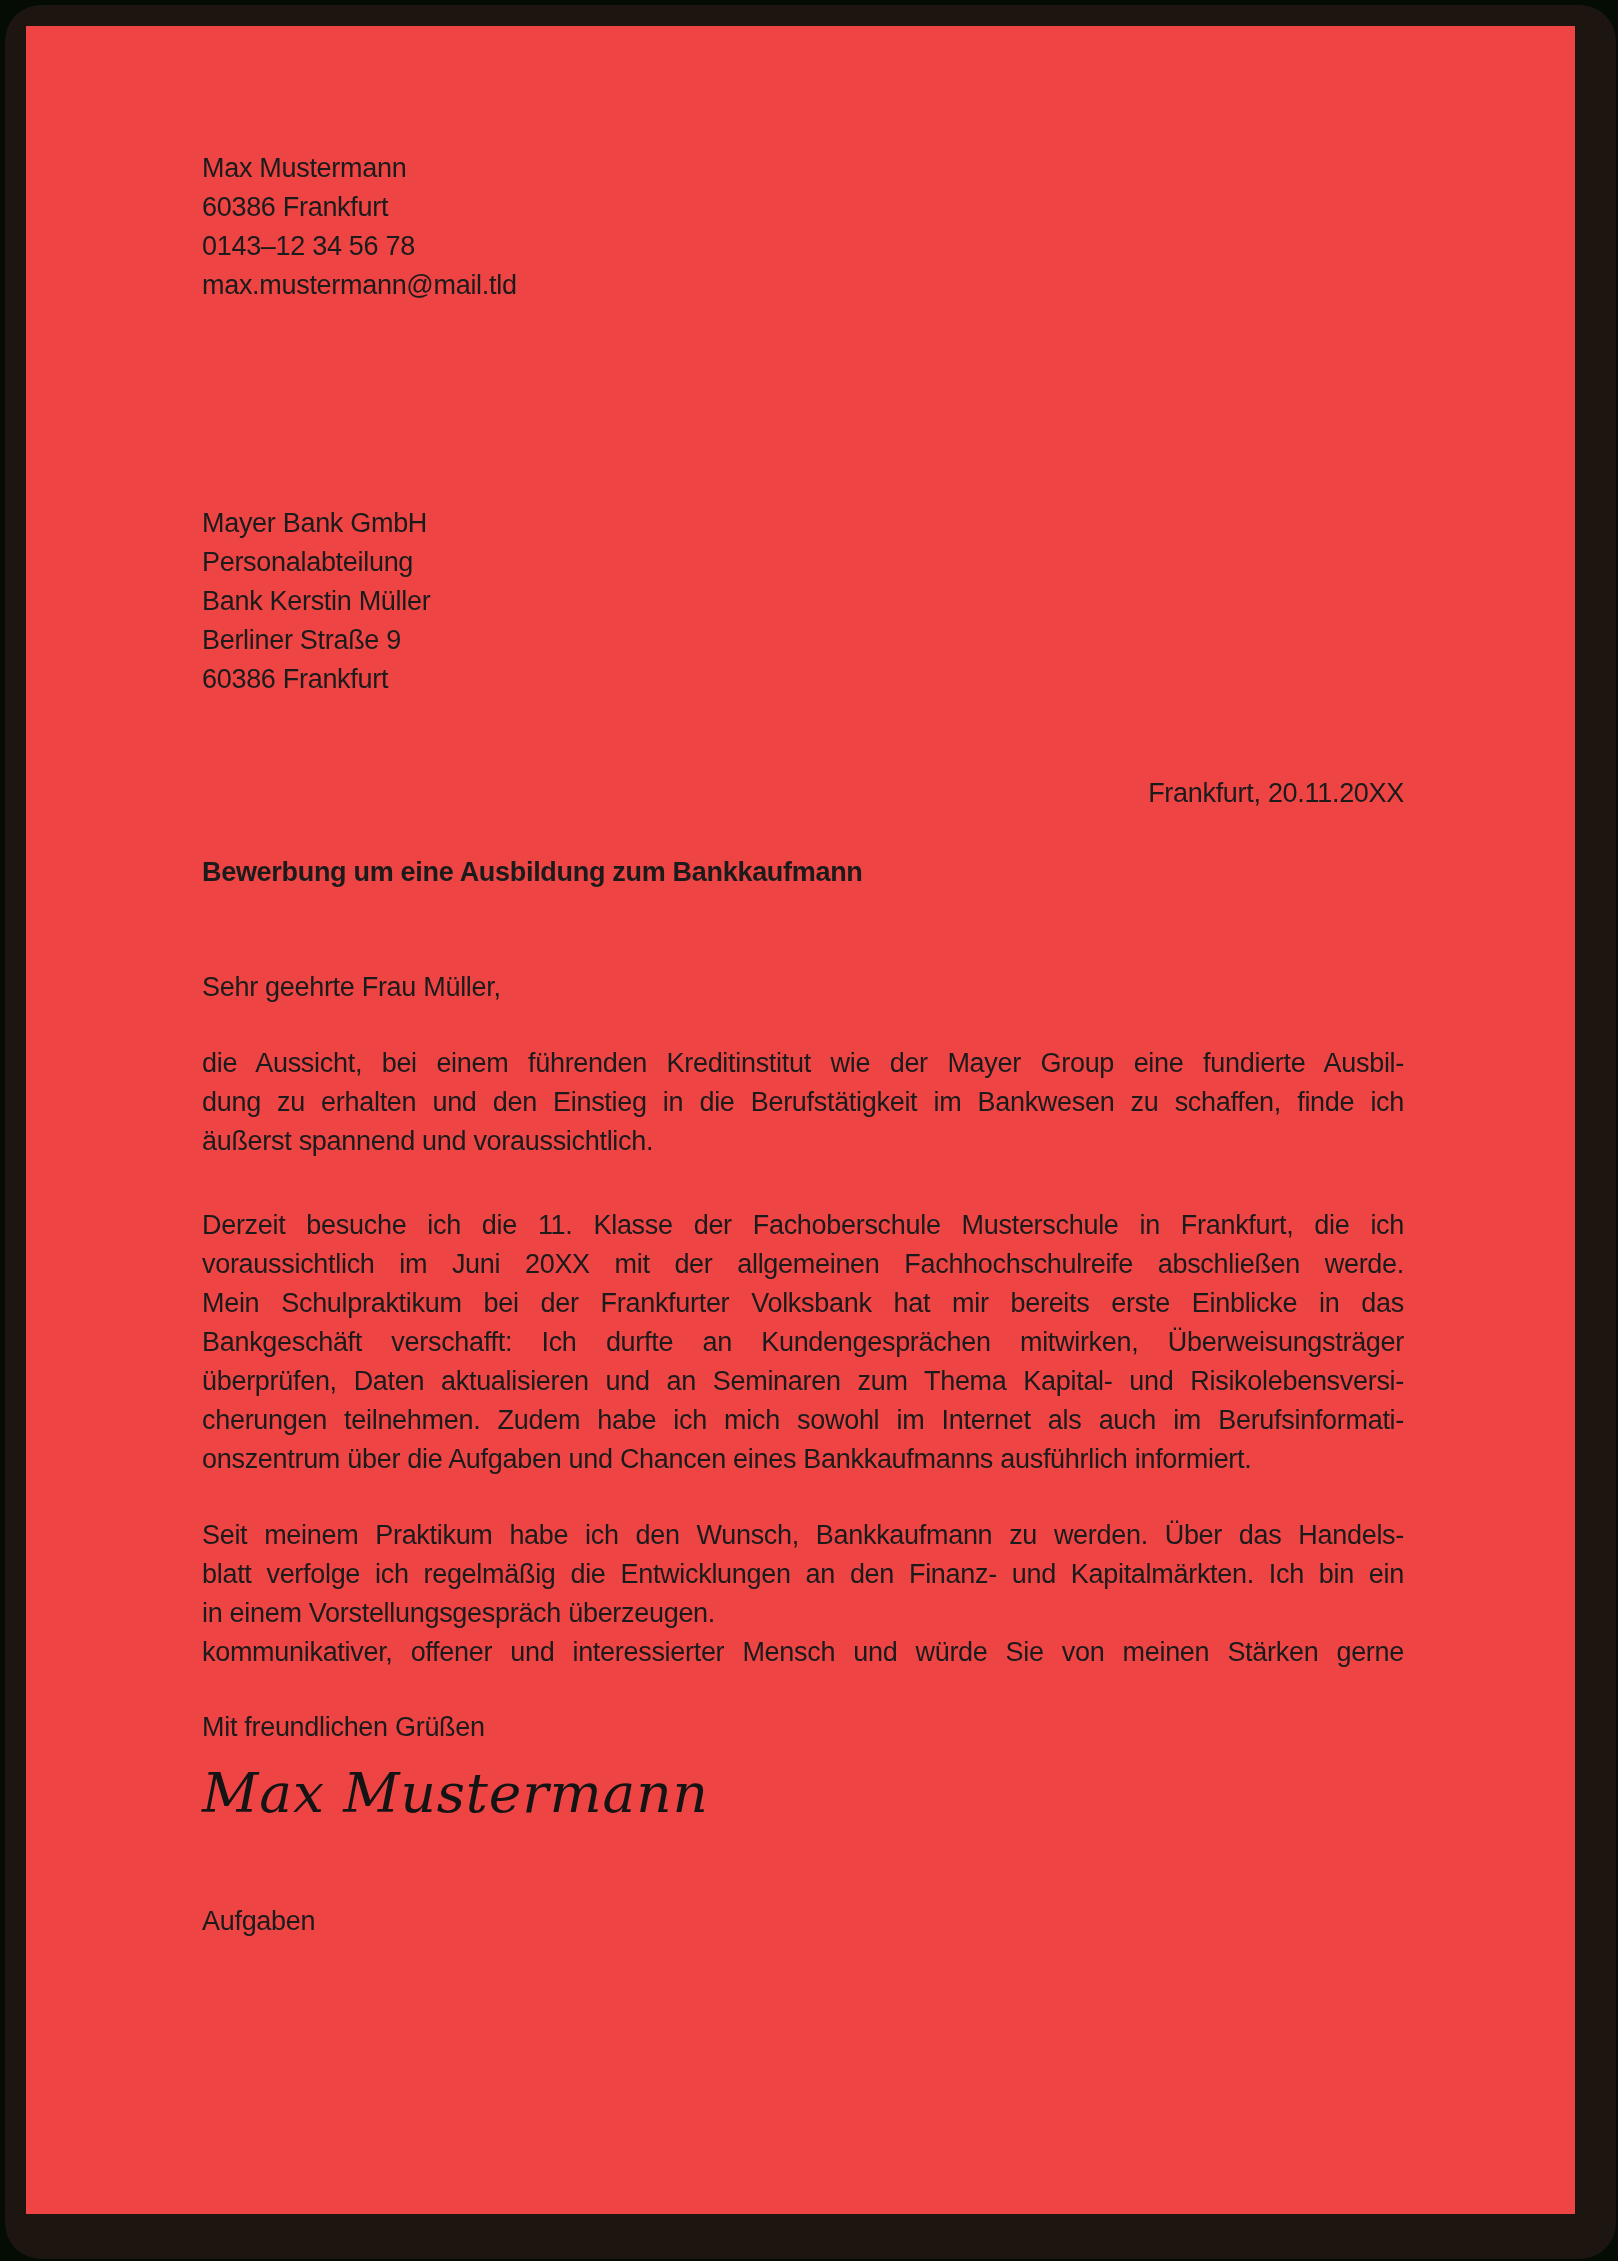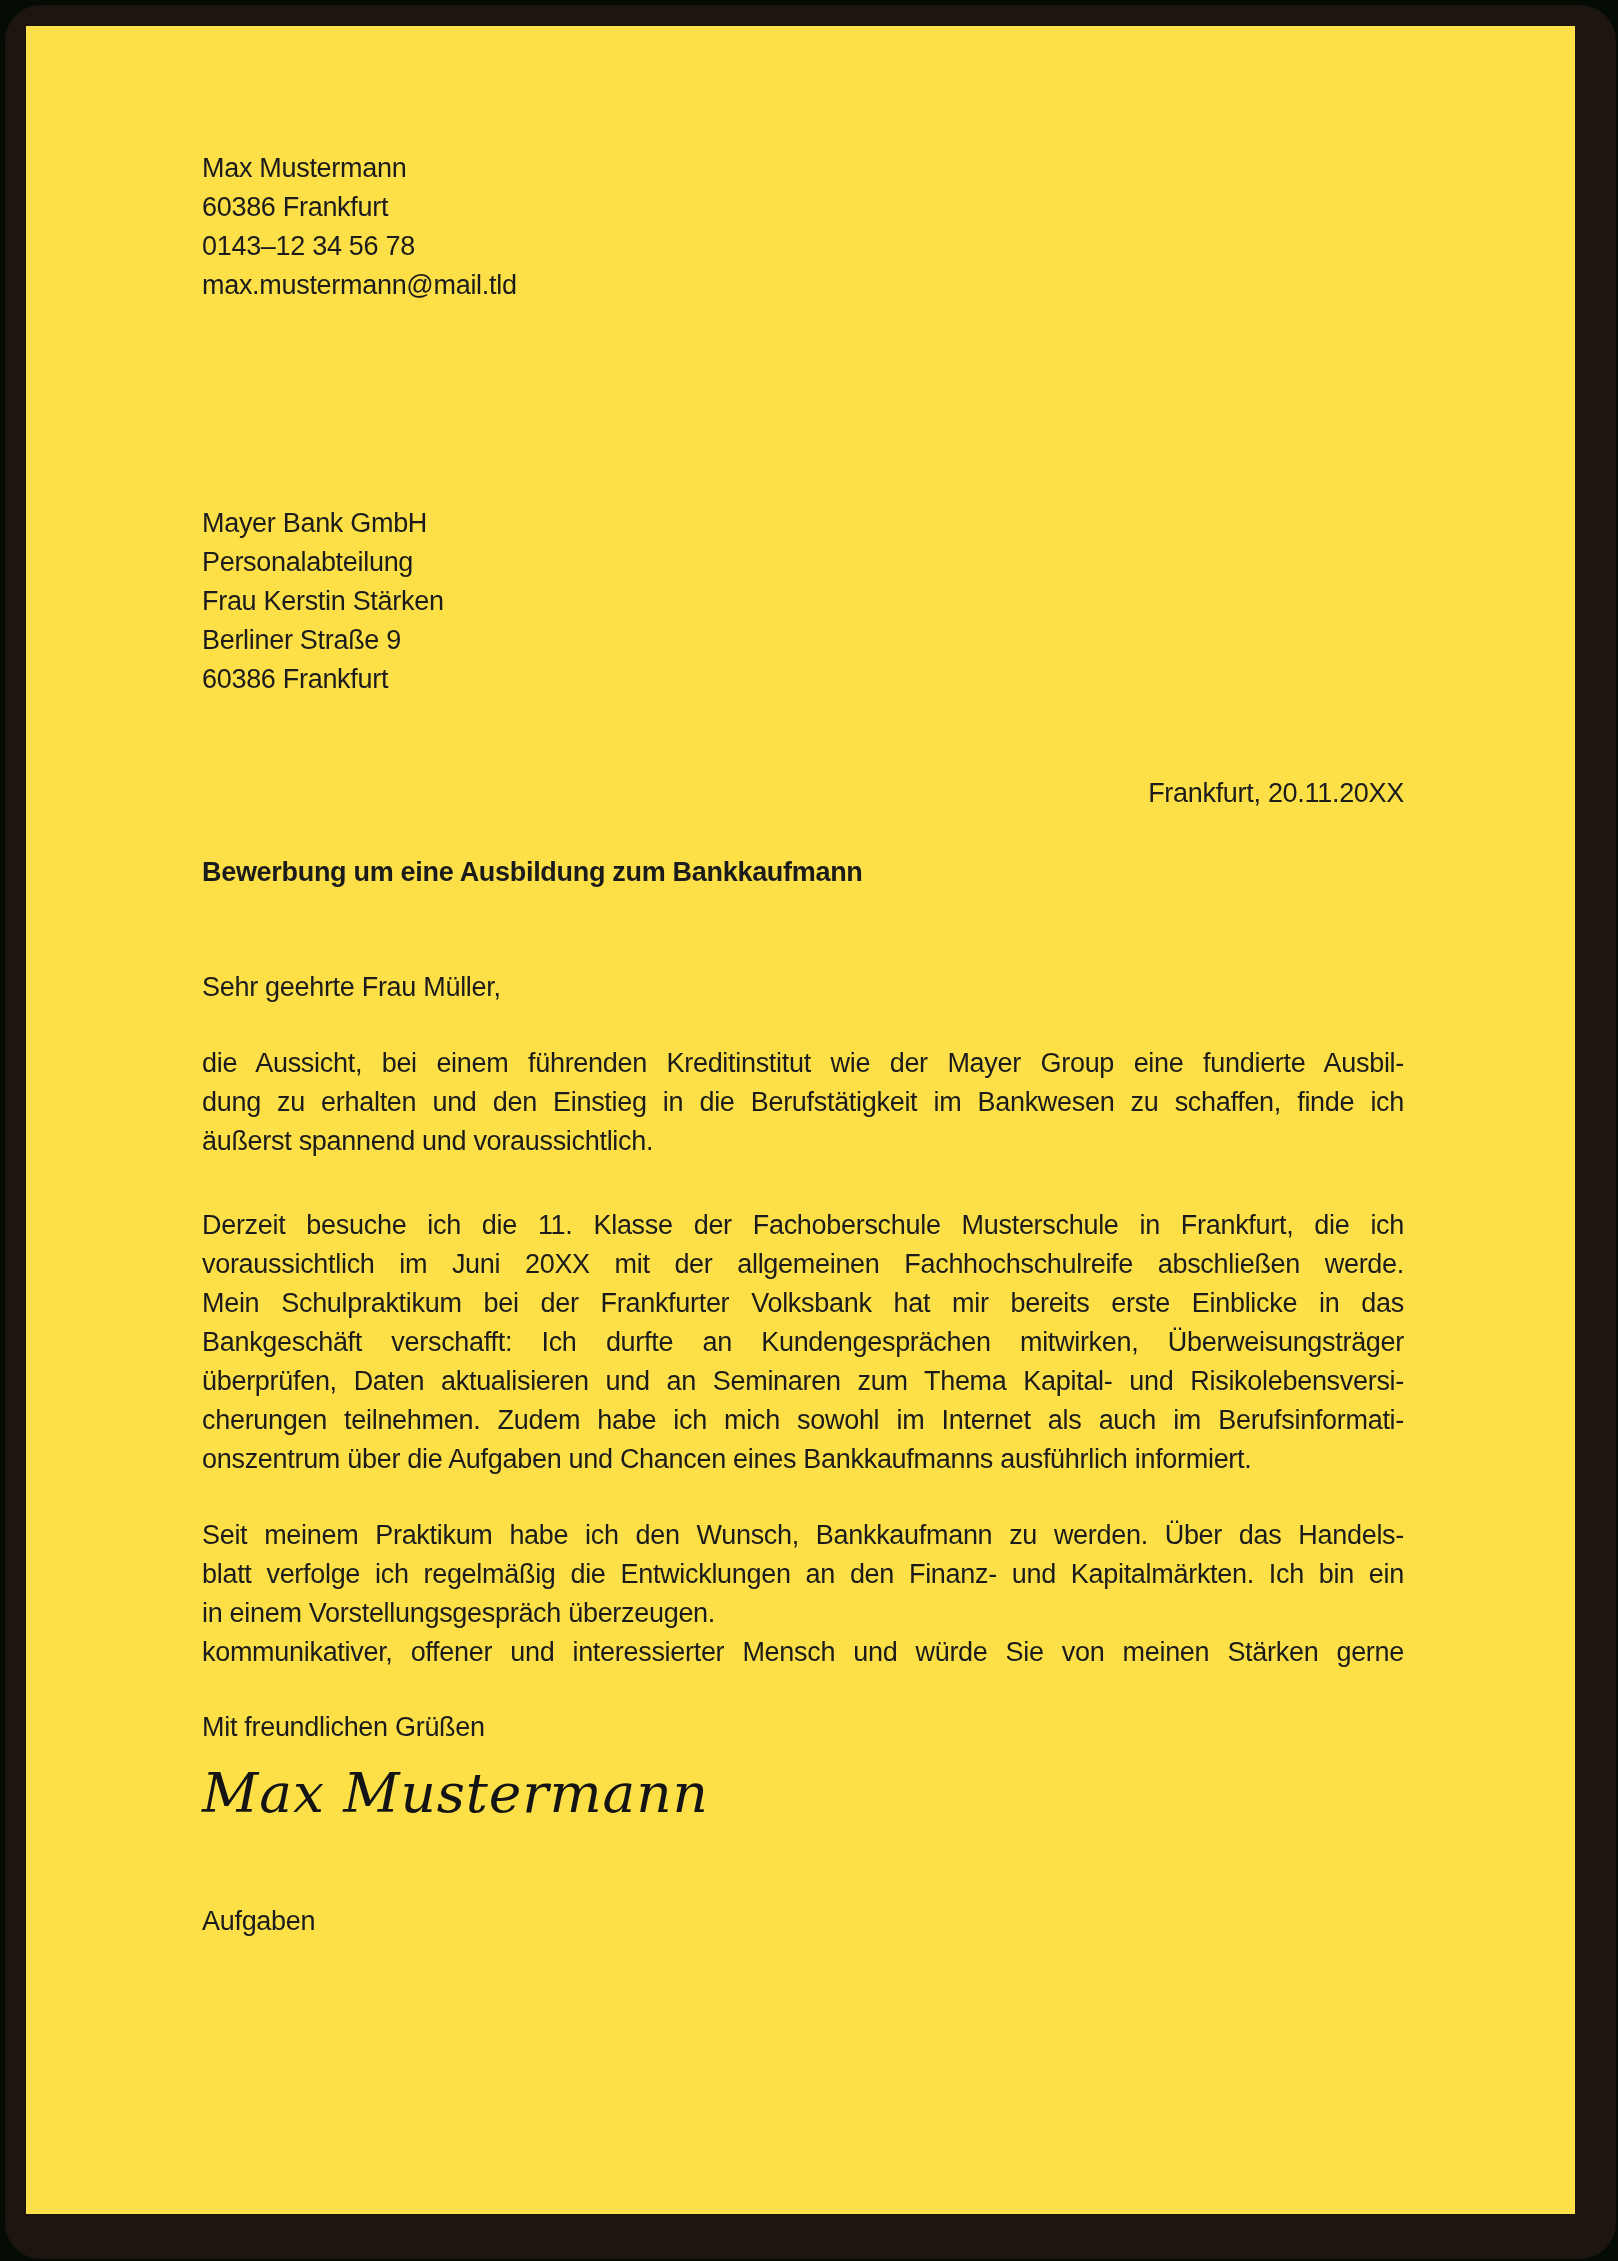--- a/index.html
+++ b/index.html
@@ -11,21 +11,21 @@
   }
   .canvas { position: relative; width: 1618px; height: 2261px; }
   .frame {
     position: absolute; left: 5.2px; top: 5.2px; right: 1.7px; bottom: 1.7px;
     background: #1C1510;
     border-radius: 36px;
   }
   .paper {
     position: absolute; left: 26px; top: 26px;
     width: 1549px; height: 2188px;
-    background: #fde047;
+    background: #ef4444;
   }
   .block {
     position: absolute; left: 176px; width: 1202px;
     font-size: 27px; line-height: 39px;
     letter-spacing: -0.3px;
     color: #1B1B1B;
     white-space: normal;
   }
   .block .line { min-height: 39px; }
   .para .line.jl { text-align: justify; text-align-last: justify; }
@@ -59,21 +59,21 @@
     <div class="block sender">
       <div class="line">Max Mustermann</div>
       <div class="line">60386 Frankfurt</div>
       <div class="line">0143–12 34 56 78</div>
       <div class="line">max.mustermann@mail.tld</div>
     </div>
 
     <div class="block recipient">
       <div class="line">Mayer Bank GmbH</div>
       <div class="line">Personalabteilung</div>
-      <div class="line">Frau Kerstin Stärken</div>
+      <div class="line">Bank Kerstin Müller</div>
       <div class="line">Berliner Straße 9</div>
       <div class="line">60386 Frankfurt</div>
     </div>
 
     <div class="block date">Frankfurt, 20.11.20XX</div>
 
     <div class="block subject">Bewerbung um eine Ausbildung zum Bankkaufmann</div>
 
     <div class="block salutation">Sehr geehrte Frau Müller,</div>
 

